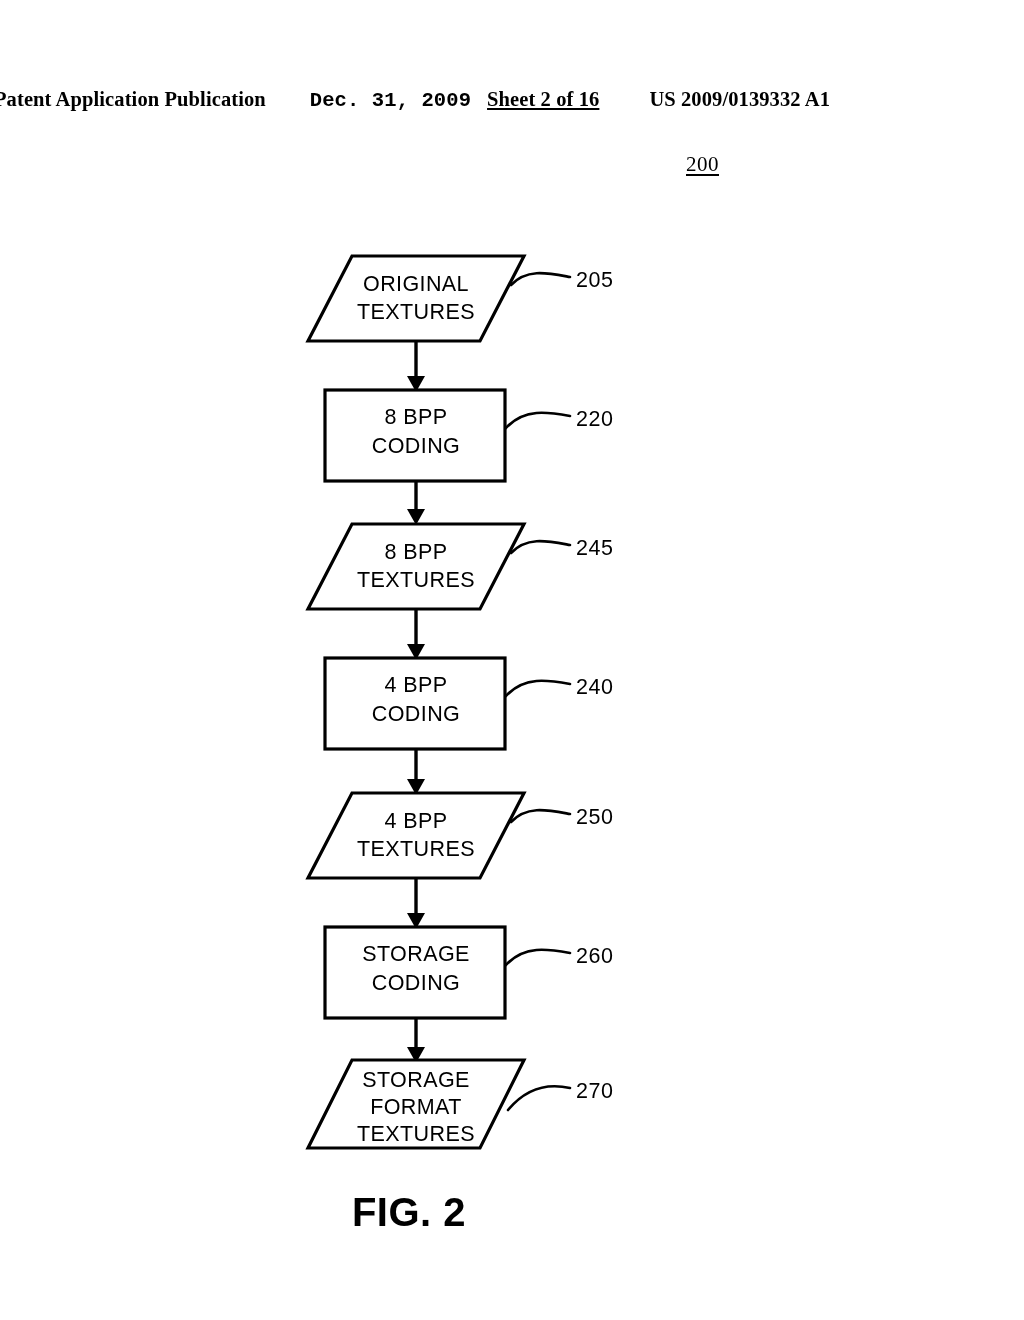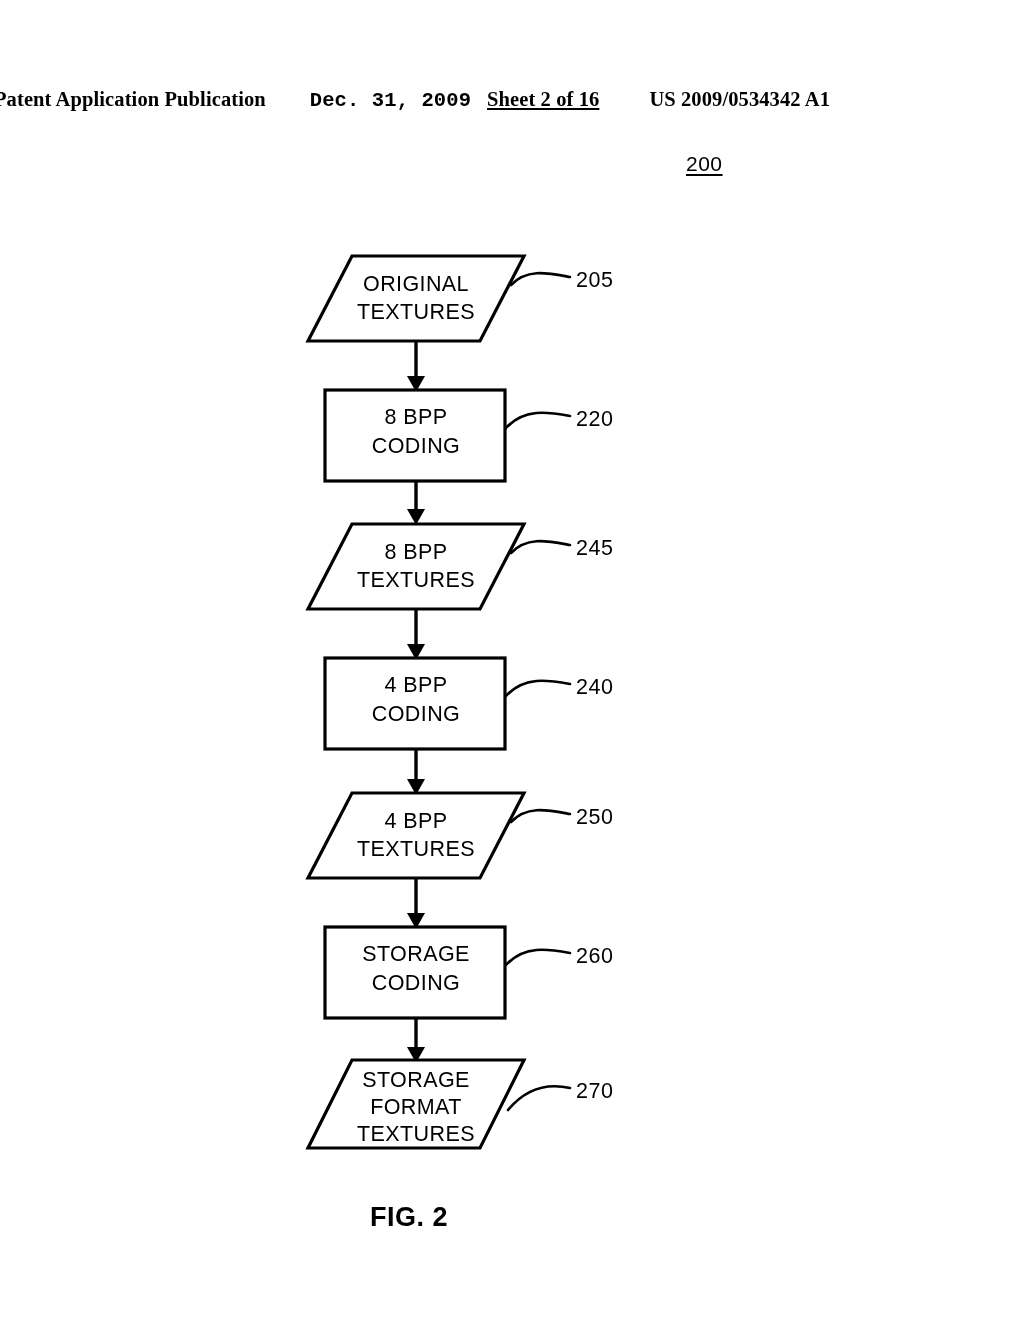--- a/index.html
+++ b/index.html
@@ -35,21 +35,21 @@
   .hdr-date     { margin-right: 16px; font-family: Liberation Mono, monospace; }
   .hdr-sheet    { margin-right: 50px; text-decoration: underline; }
   .hdr-patno    { }
 
   
   .fig-ref {
     position: absolute;
     left: 686px;
     top: 152px;
     font-size: 21px;
-    font-family: Liberation Sans, sans-serif;
+    font-family: Liberation Serif, serif;
     text-decoration: underline;
     text-underline-offset: 3px;
     letter-spacing: 0.5px;
   }
 
   
   #flowchart {
     position: absolute;
     left: 0;
     top: 0;
@@ -94,37 +94,36 @@
 
   
   .fig-caption {
     position: absolute;
     left: 0;
     top: 1190px;
     width: 984px;
     text-align: center;
     font-family: "Liberation Sans", sans-serif;
     font-weight: bold;
-    font-size: 27px;
+    font-size: 40px;
     letter-spacing: 0.5px;
-    margin-top: 12px;
   }
   .caption-inner {
     display: inline-block;
     transform: translateX(-83px);
   }
 </style>
 </head>
 <body>
 
 <div class="page-header">
   <span class="hdr-pub">Patent Application Publication</span>
   <span class="hdr-date">Dec. 31, 2009</span>
   <span class="hdr-sheet">Sheet 2 of 16</span>
-  <span class="hdr-patno">US 2009/0534342 A1</span>
+  <span class="hdr-patno">US 2009/0139332 A1</span>
 </div>
 
 <div class="fig-ref">200</div>
 
 <svg id="flowchart" viewBox="0 0 1024 1320">
 
   <g>
     <polygon class="shape-outline" points="352,256 524,256 480,341 308,341"></polygon>
     <text class="shape-label" x="416" y="291">ORIGINAL</text>
     <text class="shape-label" x="416" y="319">TEXTURES</text>

